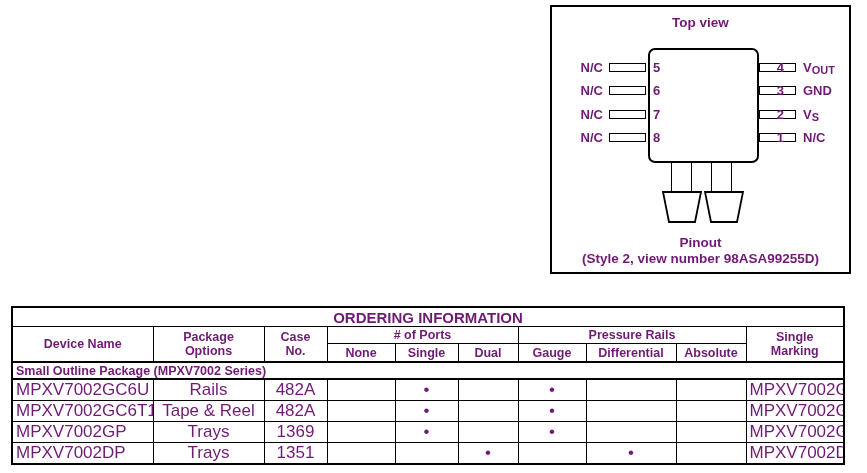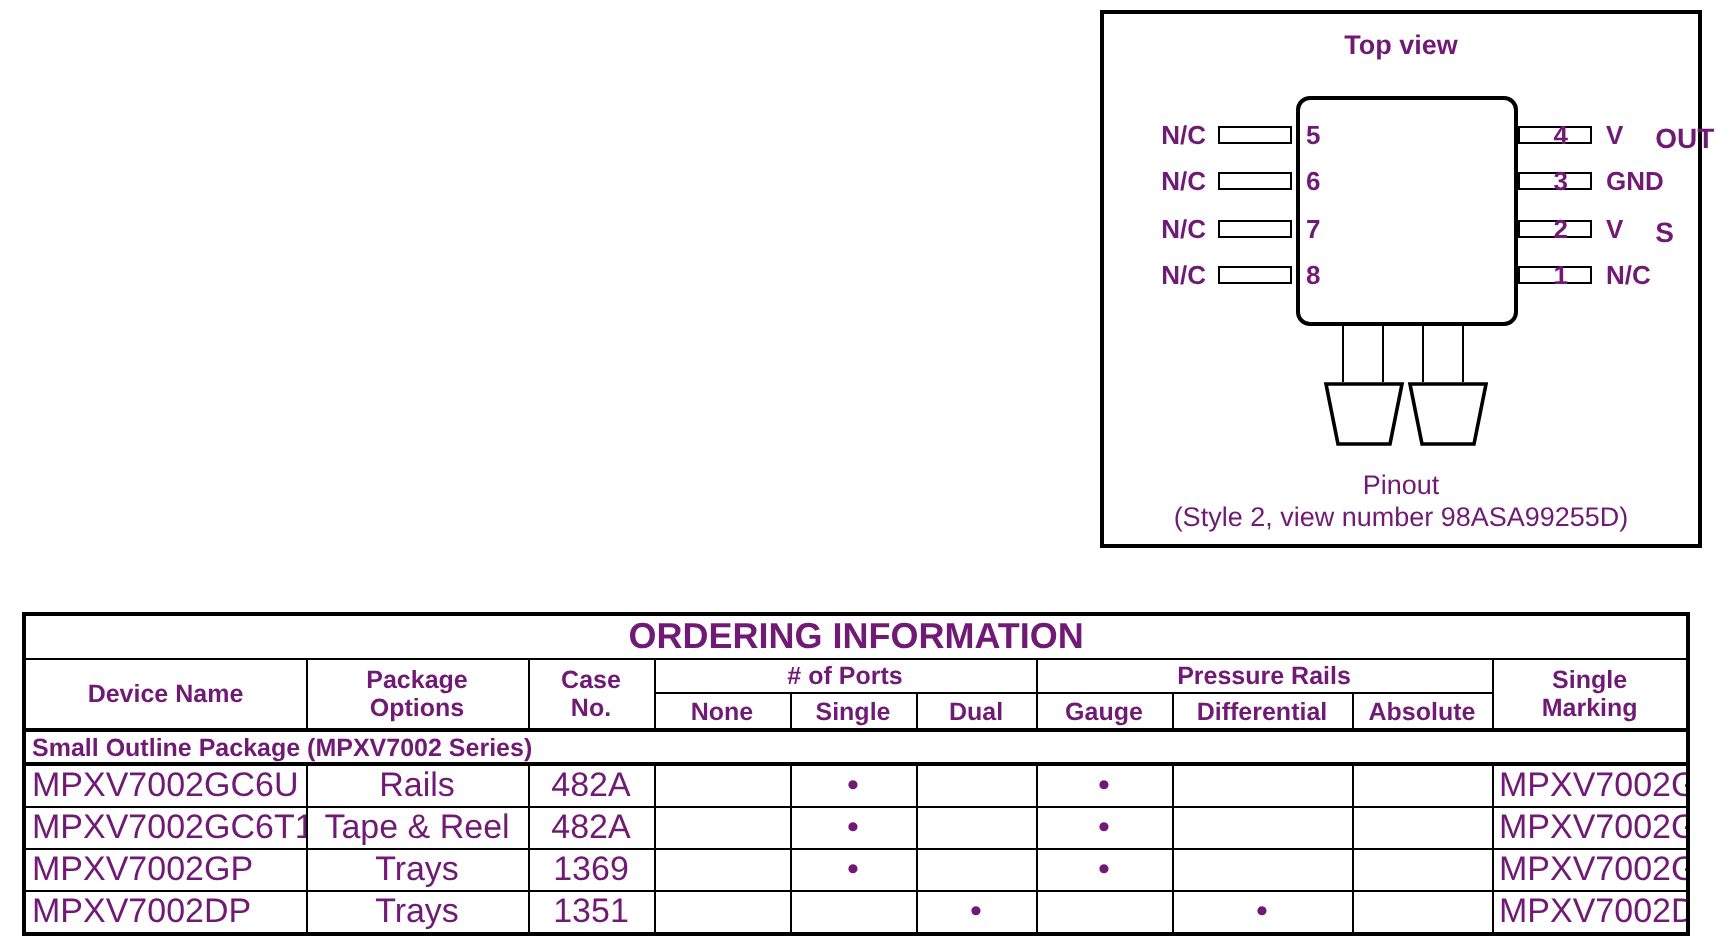--- a/index.html
+++ b/index.html
@@ -39,43 +39,43 @@
     border:1.5px solid #000; background:#fff;
   }
   .pin-row .num-r {
     position:absolute; right:94px; top:0; height:18px; line-height:18px;
     text-align:right; font-weight:bold; font-size:13px;
   }
   .pin-row .lbl-r {
     position:absolute; left:251px; top:0; height:18px; line-height:18px;
     font-weight:bold; font-size:13px; white-space:nowrap;
   }
-  .pin-row sub { font-size:14px; vertical-align:-2px;margin-left:16px; }
+  .pin-row sub { font-size:11px; vertical-align:-2px; }
   .tube {
     position:absolute; top:156px; width:19px; height:28px;
     border-left:1.5px solid #000; border-right:1.5px solid #000;
   }
   .trap { position:absolute; top:184px; }
   .pinout-caption {
     position:absolute; top:228px; left:0; width:297px; text-align:center;
-    font-weight:normal; font-size:13.5px; line-height:15.5px;
+    font-weight:bold; font-size:13.5px; line-height:15.5px;
   }
 
   
   .order-table {
     position:absolute; left:11px; top:306px; width:832px;
     border-collapse:collapse; table-layout:fixed;
     border:2px solid #000; font-size:12.5px;
   }
   .order-table td {
     border:1px solid #000; padding:0; text-align:center; vertical-align:middle;
     overflow:hidden;
   }
   .order-table .title-row td {
-    font-weight:bold; font-size:18px; height:18px; border-bottom-width:1px;
+    font-weight:bold; font-size:15px; height:18px; border-bottom-width:1px;
   }
   .order-table .hdr td { font-weight:bold; height:16px; line-height:14px; }
   .order-table .hdr2 td { font-weight:bold; height:17px; }
   .order-table .section td {
     font-weight:bold; text-align:left; padding-left:3px; height:15px;
     border-top-width:2px; border-bottom-width:2px;
   }
   .order-table .data td { height:20px; font-size:17px; }
   .order-table .data td.left { text-align:left; padding-left:3px; }
   .prewrap { white-space:pre-line; }

